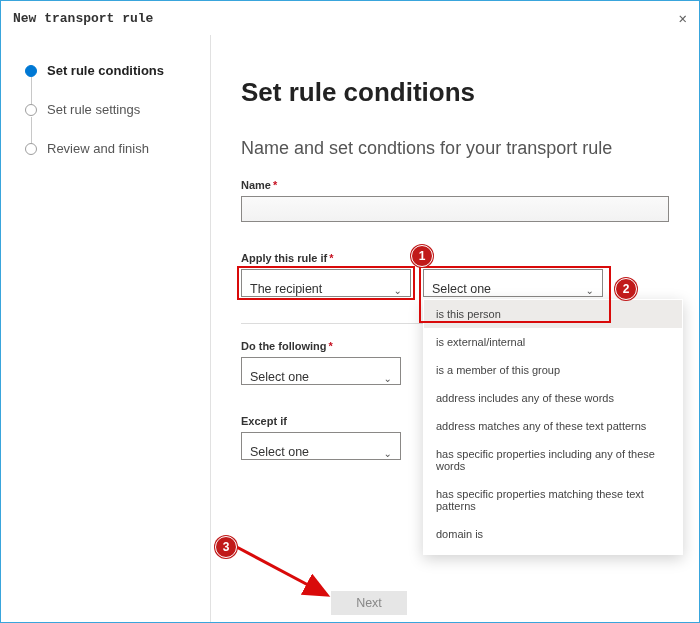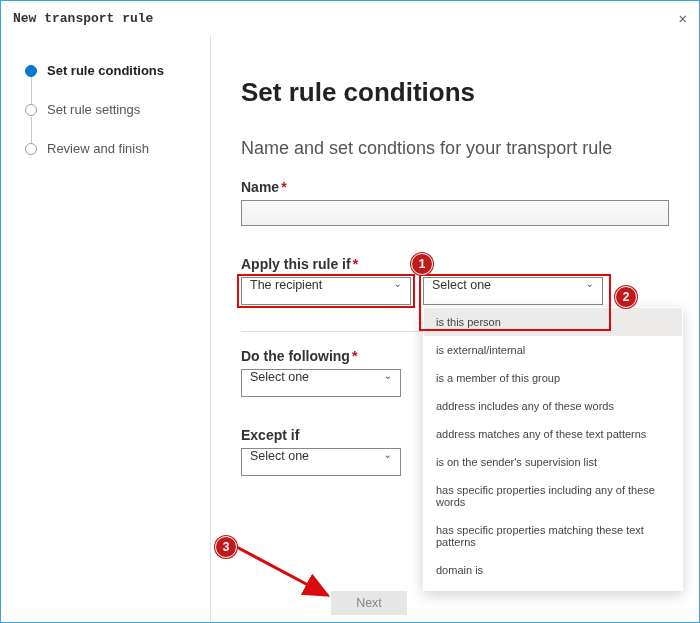--- a/index.html
+++ b/index.html
@@ -85,39 +85,39 @@
     overflow: visible;
   }
   h1 {
     font-size: 26px;
     font-weight: 700;
     margin: 18px 0 30px 0;
     color: #222;
   }
   .sub { color: #555; font-size: 18px; margin-bottom: 20px; }
   .field-label {
-    font-size: 14px;
+    font-size: 11px;
     font-weight: 600;
     color: #333;
     margin-bottom: 5px;
   }
   .req { color: #c50f1f; margin-left: 2px; font-weight: 600; }
   input.text {
     width: 100%;
     height: 26px;
     border: 1px solid #8a8886;
     padding: 2px 6px;
     font-size: 13px;
     background: linear-gradient(#fafafa,#f2f2f2);
   }
   .select {
     height: 28px;
     border: 1px solid #8a8886;
     display: flex;
-    align-items: flex-start;
+    align-items: flex-end;
     padding: 0 8px;
     font-size: 12.5px;
     color: #333;
     background: #fff;
     cursor: pointer;
     position: relative;
     min-width: 150px;
   }
   .select .chev {
     margin-left: auto;
@@ -278,21 +278,20 @@
           <span>Select one</span>
           <span class="chev">⌄</span>
         </div>
 
         <div class="dropdown">
           <div class="opt sel">is this person</div>
           <div class="opt">is external/internal</div>
           <div class="opt">is a member of this group</div>
           <div class="opt">address includes any of these words</div>
           <div class="opt">address matches any of these text patterns</div>
-          <div class="opt">is on the sender's supervision list</div>
           <div class="opt">has specific properties including any of these words</div>
           <div class="opt">has specific properties matching these text patterns</div>
           <div class="opt">domain is</div>
         </div>
       </div>
 
       <div class="hr"></div>
 
       <div class="field-block">
         <div class="field-label">

